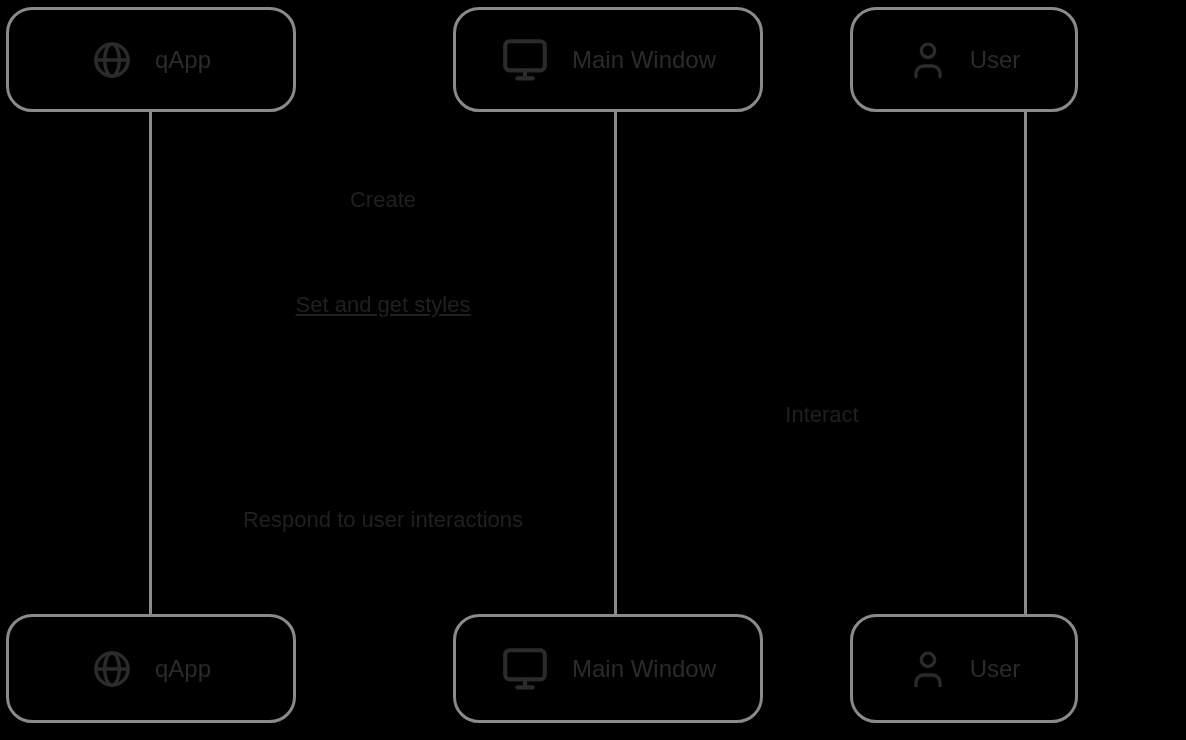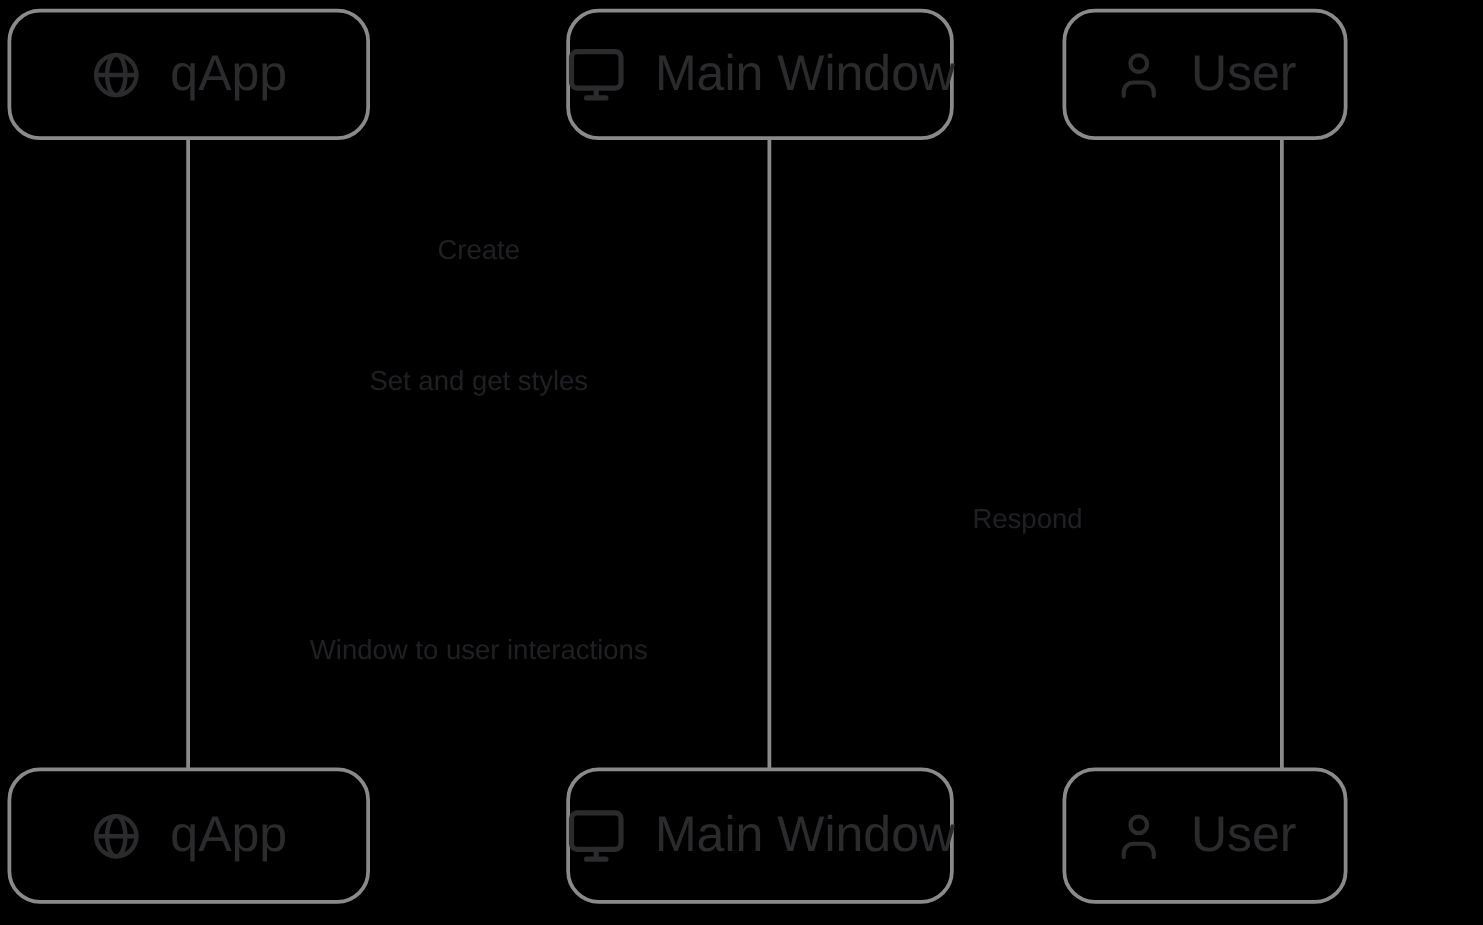--- a/index.html
+++ b/index.html
@@ -29,21 +29,21 @@
   .actor-box{
     position:absolute;
     display:flex;
     align-items:center;
     justify-content:center;
     gap:22px;
     border:3px solid var(--line);
     border-radius:26px;
     background:var(--background);
     color:var(--ink);
-    font-size:40px;
+    font-size:24px;
     white-space:nowrap;
   }
   .actor-box .icon{
     display:flex;
     align-items:center;
     justify-content:center;
   }
   .actor-box svg{
     stroke:var(--ink);
     fill:none;
@@ -58,21 +58,21 @@
   .pos-user{left:850px;width:228px;}
   .message{
     position:absolute;
     transform:translateX(-50%);
     color:var(--message-ink);
     font-size:22px;
     line-height:1.1;
     white-space:nowrap;
   }
   .msg-0{left:383px;top:188px;}
-  .msg-1{left:383px;top:293px;}
+  .msg-1{left:383px;top:293px;text-decoration:underline;}
   .msg-2{left:822px;top:403px;}
   .msg-3{left:383px;top:508px;}
 </style>
 </head>
 <body>
 
 <div class="stage">
 
   <div class="lifeline" style="left:149px"></div>
   <div class="lifeline" style="left:614px"></div>
@@ -105,22 +105,22 @@
       <svg width="40" height="46" viewBox="0 0 24 26">
         <circle cx="12" cy="7.5" r="4"></circle>
         <path d="M4.8 23 v-1.8 a4.6 4.6 0 0 1 4.6-4.6 h5.2 a4.6 4.6 0 0 1 4.6 4.6 V23"></path>
       </svg>
     </span>
     <span>User</span>
   </div>
 
   <div class="message msg-0">Create</div>
   <div class="message msg-1">Set and get styles</div>
-  <div class="message msg-2">Respond</div>
-  <div class="message msg-3">Window to user interactions</div>
+  <div class="message msg-2">Interact</div>
+  <div class="message msg-3">Respond to user interactions</div>
 
   <div class="actor-box row-bottom pos-qapp">
     <span class="icon">
       <svg width="42" height="42" viewBox="0 0 24 24">
         <circle cx="12" cy="12" r="9.2"></circle>
         <ellipse cx="12" cy="12" rx="4.2" ry="9.2"></ellipse>
         <line x1="2.8" y1="12" x2="21.2" y2="12"></line>
       </svg>
     </span>
     <span>qApp</span>

